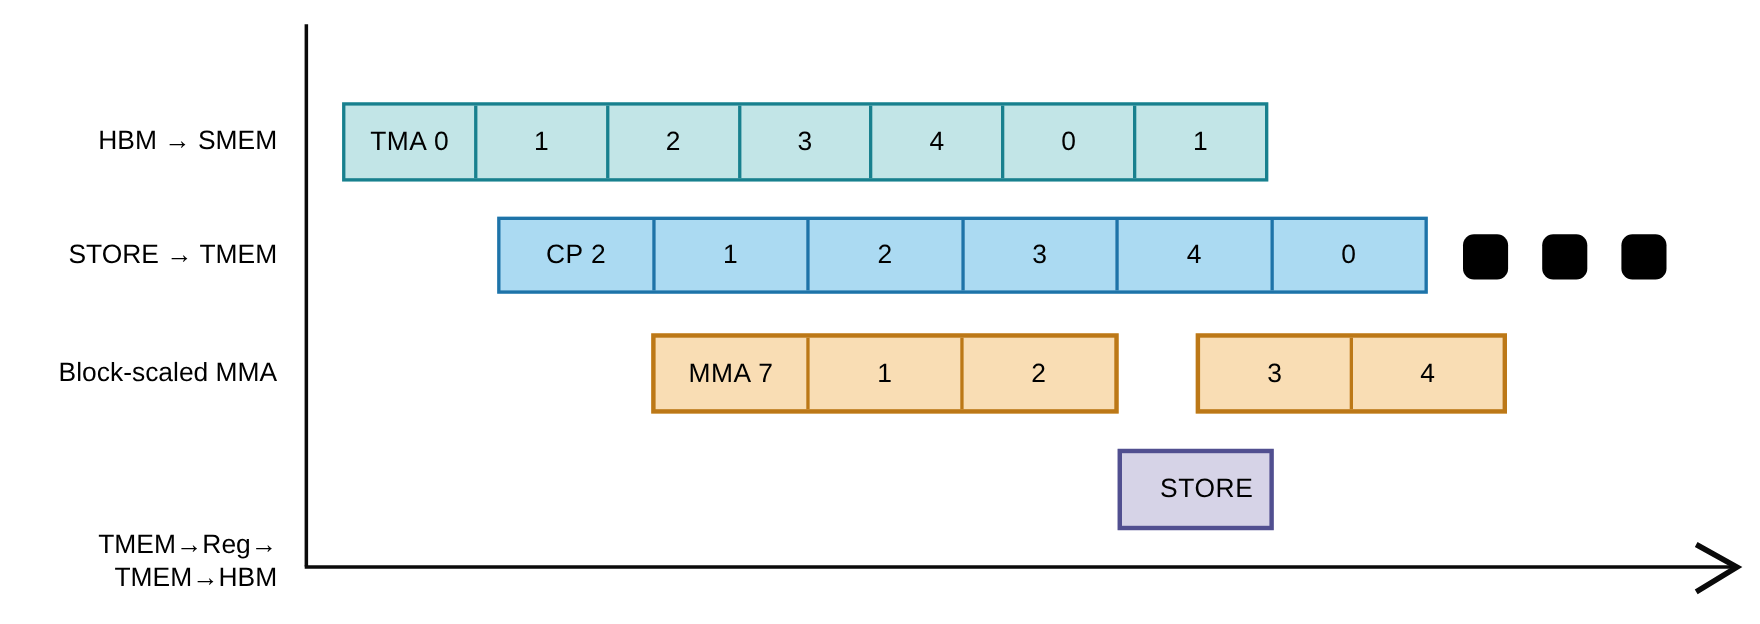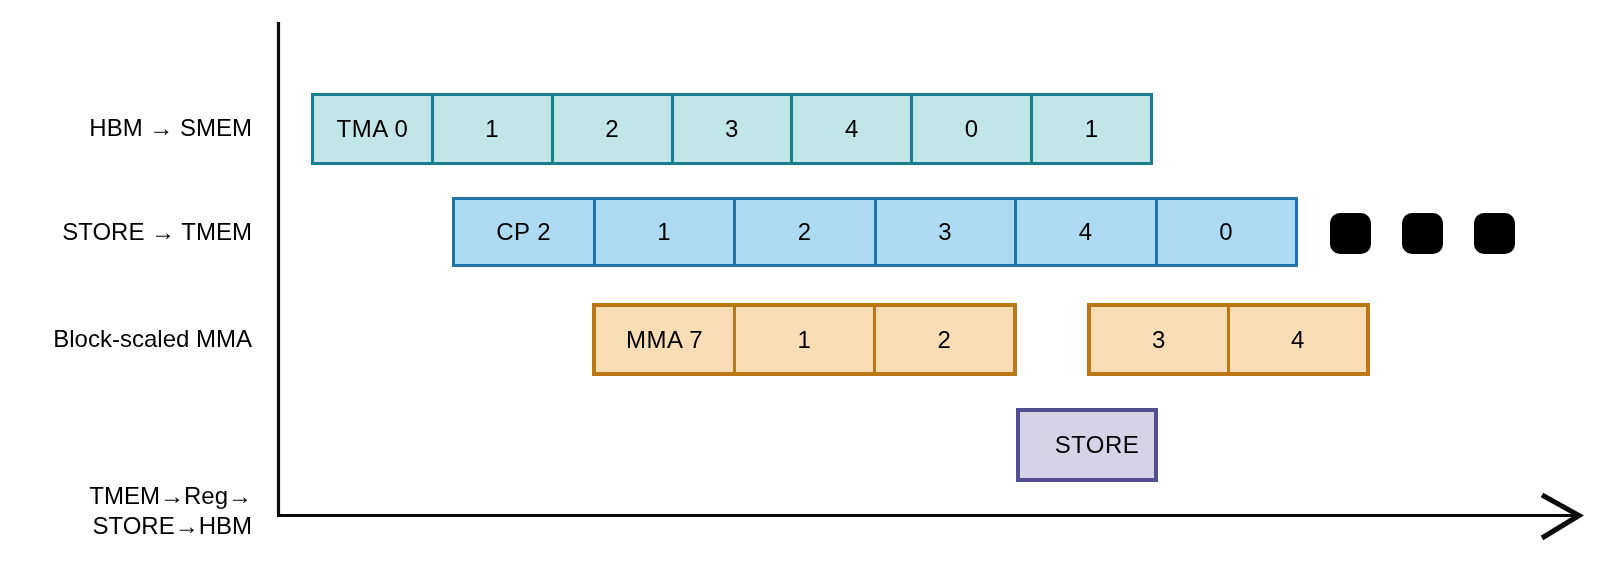--- a/index.html
+++ b/index.html
@@ -90,21 +90,21 @@
   </svg>
 
   <div class="lane-label" id="label-lane-0">HBM → SMEM</div>
 
   <div class="lane-label" id="label-lane-1">STORE → TMEM</div>
 
   <div class="lane-label" id="label-lane-2">Block-scaled MMA</div>
 
   <div class="lane-label" id="label-lane-3">
     <span class="line">TMEM→Reg→</span>
-    <span class="line">STORE→HBM</span>
+    <span class="line">TMEM→HBM</span>
   </div>
 
   <div class="bar teal" id="bar-tma">
     <div class="cell">TMA 0</div>
     <div class="cell">1</div>
     <div class="cell">2</div>
     <div class="cell">3</div>
     <div class="cell">4</div>
     <div class="cell">0</div>
     <div class="cell">1</div>

